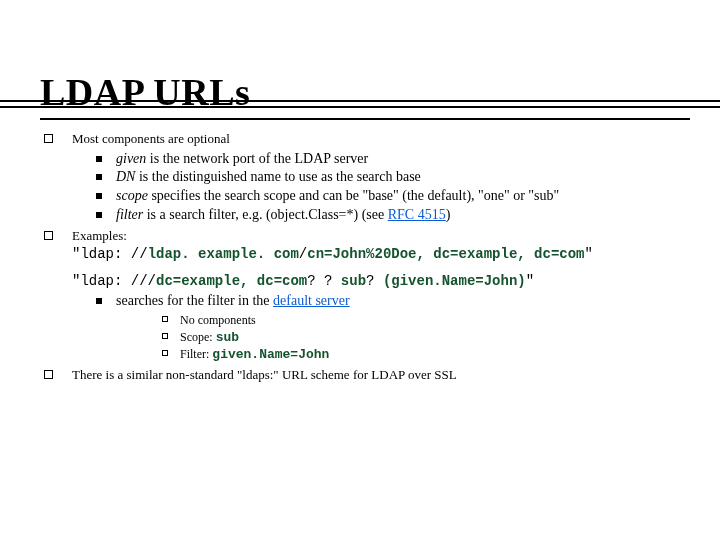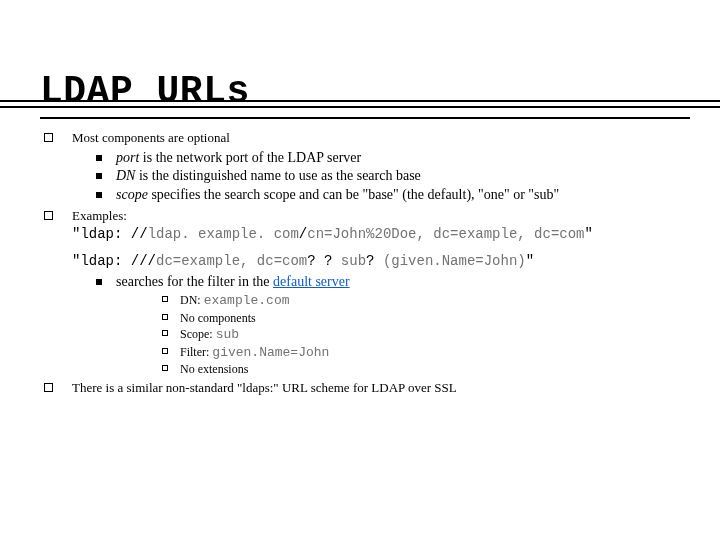--- a/index.html
+++ b/index.html
@@ -26,21 +26,20 @@
     height: 2px;
     background: #000;
   }
   .topbar1 { top: 30px; }
   .topbar2 { top: 36px; }
   .title {
     font-size: 38px;
     font-weight: bold;
     margin: 70px 0 4px 0;
     letter-spacing: 0.5px;
-    font-family: Liberation Mono, monospace;
   }
   .rule {
     height: 2px;
     background: #000;
     margin: 2px 0 10px 0;
   }
   .content {
     font-size: 14.5px;
     line-height: 1.35;
   }
@@ -108,62 +107,61 @@
   .italic { font-style: italic; }
   .mono {
     font-family: "Courier New", monospace;
     font-size: 14px;
   }
   .monosm {
     font-family: "Courier New", monospace;
     font-size: 13px;
   }
   .link { color: #0b5bd3; text-decoration: underline; cursor: pointer; }
-  .red { color: #737373; }
+  .red { color: #14532d; font-weight: bold; }
 </style>
 </head>
 <body>
 <div class="slide">
 <div class="topbar1"></div>
 <div class="topbar2"></div>
 
 <h1 class="title">LDAP URLs</h1>
 <div class="rule"></div>
 
 <div class="content">
 <ul class="lvl1">
 
   <li>
     <div class="head">Most components are optional</div>
     <ul class="lvl2">
-      <li><span class="italic">port</span><span> is the network port of the LDAP server</span></li>
+      <li><span class="italic">given</span><span> is the network port of the LDAP server</span></li>
       <li><span class="italic">DN</span><span> is the distinguished name to use as the search base</span></li>
       <li><span class="italic">scope</span><span> specifies the search scope and can be "base" (the default), "one" or "sub"</span></li>
+      <li><span class="italic">filter</span><span> is a search filter, e.g. (object.Class=*) (see </span><span class="link">RFC 4515</span><span>)</span></li>
     </ul>
   </li>
 
   <li>
     <div class="head">Examples:</div>
 
     <div class="mono" style="margin-left:0;">
       <span>"ldap: //</span><span class="red">ldap. example. com</span><span>/</span><span class="red">cn=John%20Doe, dc=example, dc=com</span><span>"</span>
     </div>
 
     <div class="mono" style="margin-top:8px;">
       <span>"ldap: ///</span><span class="red">dc=example, dc=com</span><span>? ? </span><span class="red">sub</span><span>? </span><span class="red">(given.Name=John)</span><span>"</span>
     </div>
     <ul class="lvl2">
       <li>
         <span>searches for the filter in the </span><span class="link">default server</span>
         <ul class="lvl3">
-          <li><span>DN: </span><span class="monosm red">example.com</span></li>
           <li><span>No components</span></li>
           <li><span>Scope: </span><span class="monosm red">sub</span></li>
           <li><span>Filter: </span><span class="monosm red">given.Name=John</span></li>
-          <li><span>No extensions</span></li>
         </ul>
       </li>
     </ul>
   </li>
 
   <li>
     <div class="head">There is a similar non-standard "ldaps:" URL scheme for LDAP over SSL</div>
   </li>
 
 </ul>

